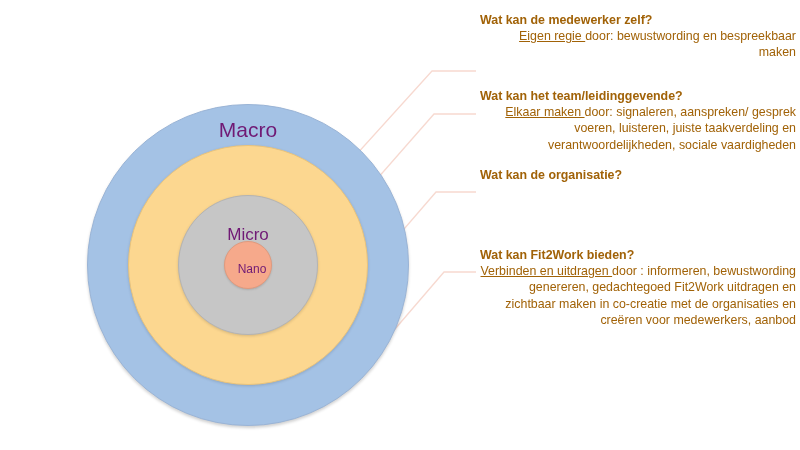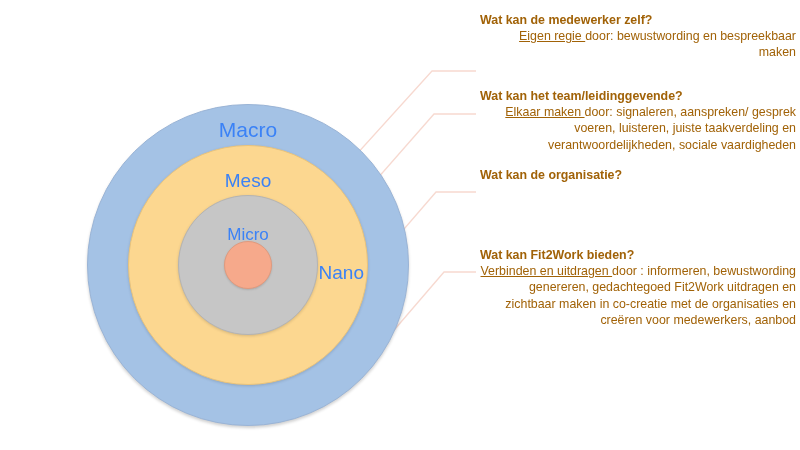--- a/index.html
+++ b/index.html
@@ -70,28 +70,28 @@
     height: 48px;
     background: #f6a98b;
     border: 1px solid #e09a7e;
     box-shadow: 0 1px 2px rgba(0,0,0,0.13);
   }
 
   .ring-label {
     position: absolute;
     width: 200px;
     text-align: center;
-    color: #3b82f6;
+    color: #701a75;
     font-family: "Liberation Sans", sans-serif;
     white-space: nowrap;
   }
   #label-macro { left: 148px; top: 118px; font-size: 21px; }
   #label-meso  { left: 148px; top: 170px; font-size: 19px; }
   #label-micro { left: 148px; top: 225px; font-size: 17px; }
-  #label-nano  { left: 164px; top: 262px; font-size: 19px; text-align: right; }
+  #label-nano  { left: 152px; top: 262px; font-size: 12px; }
 
   
   .note {
     position: absolute;
     left: 480px;
     width: 316px;
     font-family: "Liberation Sans", sans-serif;
     font-size: 12.4px;
     line-height: 16.2px;
     color: #a16207;
@@ -128,21 +128,20 @@
 
     <path d="M 340 393 L 444 272 L 476 272" fill="none" stroke="#f7d9d0" stroke-width="1.3"></path>
   </svg>
 
   <div class="ring" id="ring-macro" style="background: rgb(164, 194, 229);"></div>
   <div class="ring" id="ring-meso" style="background: rgb(252, 215, 144);"></div>
   <div class="ring" id="ring-micro" style="background: rgb(198, 198, 198);"></div>
   <div class="ring" id="ring-nano" style="background: rgb(246, 169, 139);"></div>
 
   <div class="ring-label" id="label-macro">Macro</div>
-  <div class="ring-label" id="label-meso">Meso</div>
   <div class="ring-label" id="label-micro">Micro</div>
   <div class="ring-label" id="label-nano">Nano</div>
 
   <div class="note" id="note-1">
     <span class="note-title">Wat kan de medewerker zelf?</span>
     <span class="note-body"><span class="note-lead">Eigen regie </span><span>door: bewustwording en bespreekbaar maken</span></span>
   </div>
 
   <div class="note" id="note-2">
     <span class="note-title">Wat kan het  team/leidinggevende?</span>

